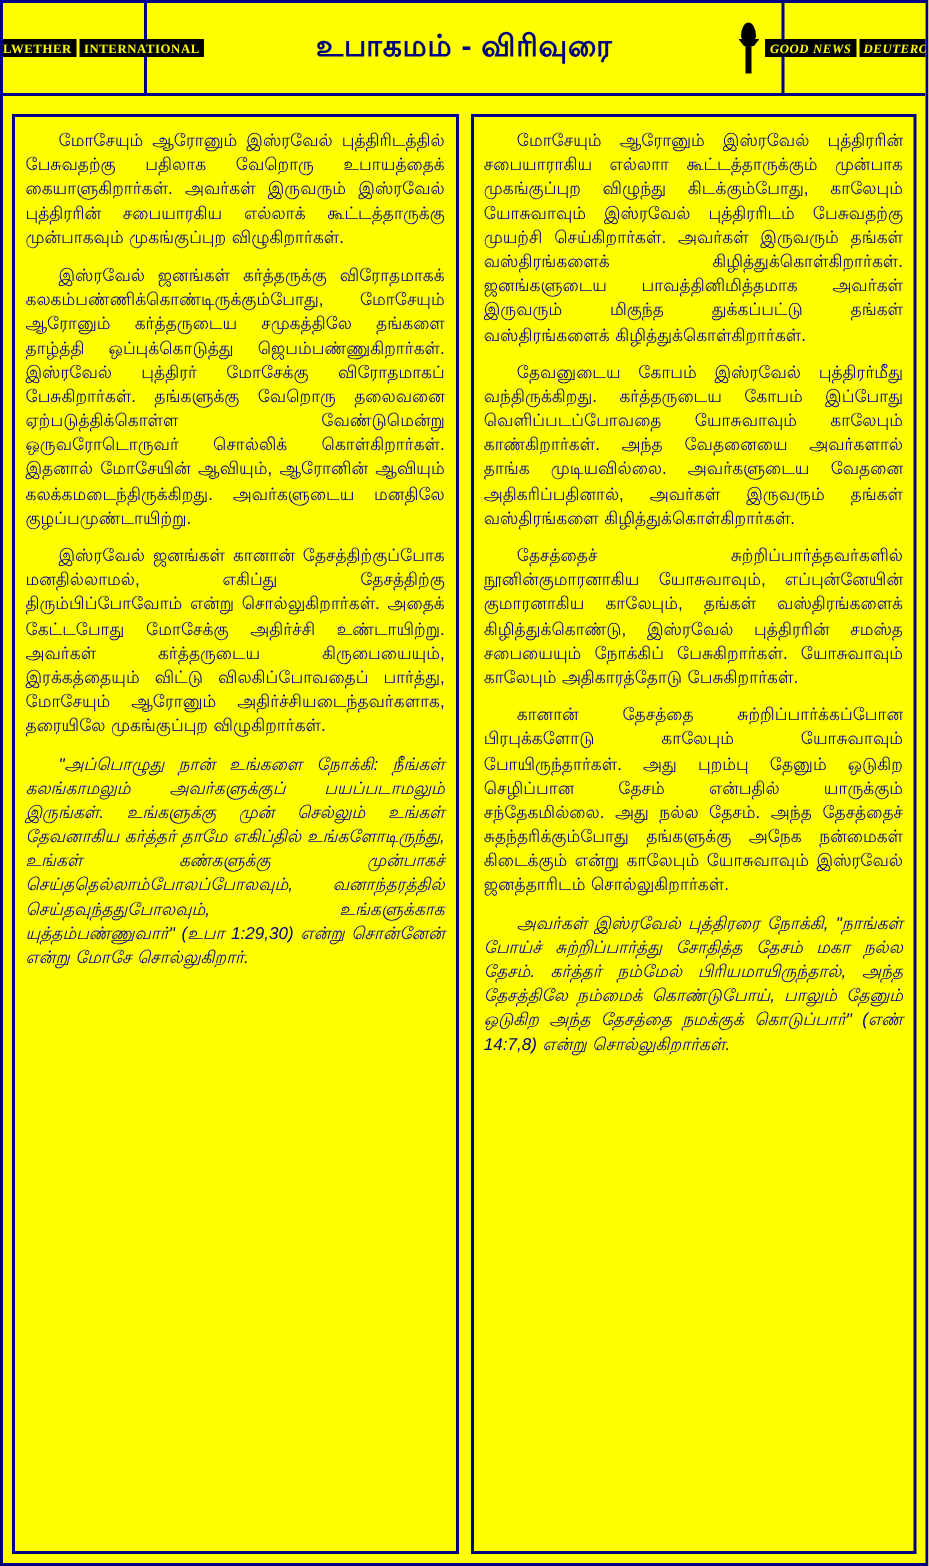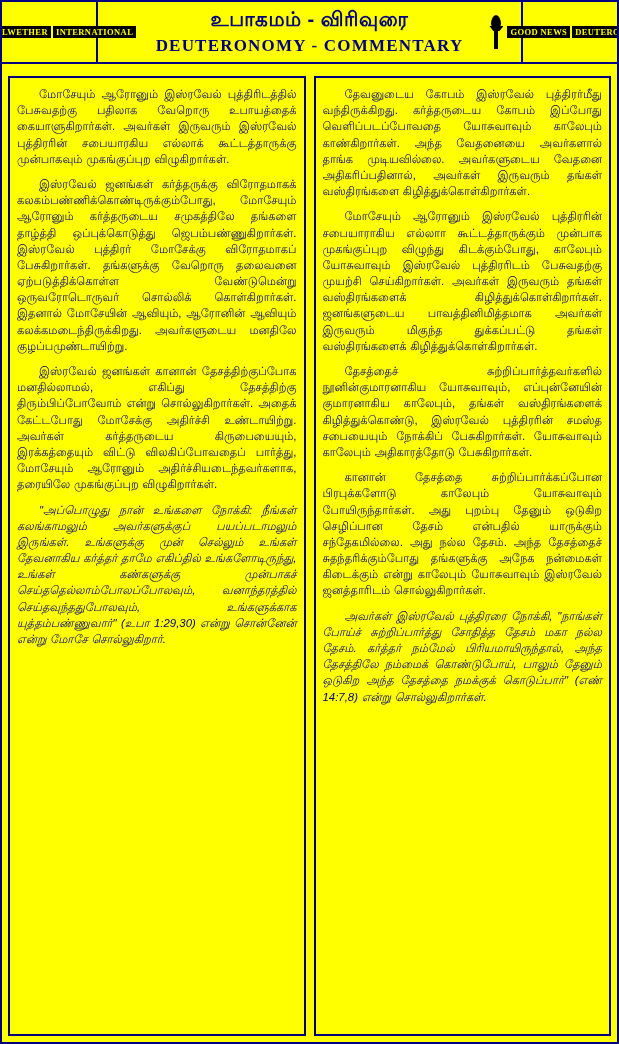--- a/index.html
+++ b/index.html
@@ -34,20 +34,21 @@
     border-right: 2px solid #000080;
     display: flex;
     align-items: center;
     justify-content: center;
     flex-direction: column;
     padding: 2px 2px;
   }
   .logo-box.right {
     border-right: none;
     border-left: 2px solid #000080;
+    font-style: italic;
   }
   .logo-row {
     display: flex;
     align-items: center;
     gap: 3px;
     width: 100%;
     justify-content: center;
   }
   .torch {
     width: 16px;
@@ -167,21 +168,20 @@
         </div>
         <div class="logo-words">
           <span>BELLWETHER</span>
           <span>INTERNATIONAL</span>
         </div>
       </div>
     </div>
 
     <div class="header-titles">
       <div class="title-tamil">உபாகமம் - விரிவுரை</div>
-      <div class="title-english">DEUTERONOMY  -  COMMENTARY</div>
     </div>
 
     <div class="logo-box right">
       <div class="logo-row">
         <div class="torch">
           <div class="flame"></div>
           <div class="base"></div>
           <div class="stem"></div>
         </div>
         <div class="logo-words">
@@ -194,21 +194,21 @@
   </div>
 
   <div class="body-area">
     <div class="column" id="col-left">
         <p class="para">மோசேயும் ஆரோனும் இஸ்ரவேல் புத்திரிடத்தில் பேசுவதற்கு பதிலாக வேறொரு உபாயத்தைக் கையாளுகிறார்கள். அவர்கள் இருவரும் இஸ்ரவேல் புத்திரரின் சபையாரகிய எல்லாக் கூட்டத்தாருக்கு முன்பாகவும் முகங்குப்புற விழுகிறார்கள்.</p>
         <p class="para">இஸ்ரவேல் ஜனங்கள் கர்த்தருக்கு விரோதமாகக் கலகம்பண்ணிக்கொண்டிருக்கும்போது, மோசேயும் ஆரோனும் கர்த்தருடைய சமுகத்திலே தங்களை தாழ்த்தி ஒப்புக்கொடுத்து ஜெபம்பண்ணுகிறார்கள். இஸ்ரவேல் புத்திரர் மோசேக்கு விரோதமாகப் பேசுகிறார்கள். தங்களுக்கு வேறொரு தலைவனை ஏற்படுத்திக்கொள்ள வேண்டுமென்று ஒருவரோடொருவர் சொல்லிக் கொள்கிறார்கள். இதனால் மோசேயின் ஆவியும், ஆரோனின் ஆவியும் கலக்கமடைந்திருக்கிறது. அவர்களுடைய மனதிலே குழப்பமுண்டாயிற்று.</p>
         <p class="para">இஸ்ரவேல் ஜனங்கள் கானான் தேசத்திற்குப்போக மனதில்லாமல், எகிப்து தேசத்திற்கு திரும்பிப்போவோம் என்று சொல்லுகிறார்கள். அதைக் கேட்டபோது மோசேக்கு அதிர்ச்சி உண்டாயிற்று. அவர்கள் கர்த்தருடைய கிருபையையும், இரக்கத்தையும் விட்டு விலகிப்போவதைப் பார்த்து, மோசேயும் ஆரோனும் அதிர்ச்சியடைந்தவர்களாக, தரையிலே முகங்குப்புற விழுகிறார்கள்.</p>
         <p class="para quote">"அப்பொழுது நான் உங்களை நோக்கி: நீங்கள் கலங்காமலும் அவர்களுக்குப் பயப்படாமலும் இருங்கள். உங்களுக்கு முன் செல்லும் உங்கள் தேவனாகிய கர்த்தர் தாமே எகிப்தில் உங்களோடிருந்து, உங்கள் கண்களுக்கு முன்பாகச் செய்ததெல்லாம்போலப்போலவும், வனாந்தரத்தில் செய்தவுந்ததுபோலவும், உங்களுக்காக யுத்தம்பண்ணுவார்" (உபா 1:29,30) என்று சொன்னேன் என்று மோசே சொல்லுகிறார்.</p>
       </div>
     <div class="column" id="col-right">
+        <p class="para">மோசேயும் ஆரோனும் இஸ்ரவேல் புத்திரரின் சபையாராகிய எல்லாா கூட்டத்தாருக்கும் முன்பாக முகங்குப்புற விழுந்து கிடக்கும்போது, காலேபும் யோசுவாவும் இஸ்ரவேல் புத்திரரிடம் பேசுவதற்கு முயற்சி செய்கிறார்கள். அவர்கள் இருவரும் தங்கள் வஸ்திரங்களைக் கிழித்துக்கொள்கிறார்கள். ஜனங்களுடைய பாவத்தினிமித்தமாக அவர்கள் இருவரும் மிகுந்த துக்கப்பட்டு தங்கள் வஸ்திரங்களைக் கிழித்துக்கொள்கிறார்கள்.</p>
         <p class="para">தேவனுடைய கோபம் இஸ்ரவேல் புத்திரர்மீது வந்திருக்கிறது. கர்த்தருடைய கோபம் இப்போது வெளிப்படப்போவதை யோசுவாவும் காலேபும் காண்கிறார்கள். அந்த வேதனையை அவர்களால் தாங்க முடியவில்லை. அவர்களுடைய வேதனை அதிகரிப்பதினால், அவர்கள் இருவரும் தங்கள் வஸ்திரங்களை கிழித்துக்கொள்கிறார்கள்.</p>
-        <p class="para">மோசேயும் ஆரோனும் இஸ்ரவேல் புத்திரரின் சபையாராகிய எல்லாா கூட்டத்தாருக்கும் முன்பாக முகங்குப்புற விழுந்து கிடக்கும்போது, காலேபும் யோசுவாவும் இஸ்ரவேல் புத்திரரிடம் பேசுவதற்கு முயற்சி செய்கிறார்கள். அவர்கள் இருவரும் தங்கள் வஸ்திரங்களைக் கிழித்துக்கொள்கிறார்கள். ஜனங்களுடைய பாவத்தினிமித்தமாக அவர்கள் இருவரும் மிகுந்த துக்கப்பட்டு தங்கள் வஸ்திரங்களைக் கிழித்துக்கொள்கிறார்கள்.</p>
         <p class="para">தேசத்தைச் சுற்றிப்பார்த்தவர்களில் நூனின்குமாரனாகிய யோசுவாவும், எப்புன்னேயின் குமாரனாகிய காலேபும், தங்கள் வஸ்திரங்களைக் கிழித்துக்கொண்டு, இஸ்ரவேல் புத்திரரின் சமஸ்த சபையையும் நோக்கிப் பேசுகிறார்கள். யோசுவாவும் காலேபும் அதிகாரத்தோடு பேசுகிறார்கள்.</p>
         <p class="para">கானான் தேசத்தை சுற்றிப்பார்க்கப்போன பிரபுக்களோடு காலேபும் யோசுவாவும் போயிருந்தார்கள். அது புறம்பு தேனும் ஒடுகிற செழிப்பான தேசம் என்பதில் யாருக்கும் சந்தேகமில்லை. அது நல்ல தேசம். அந்த தேசத்தைச் சுதந்தரிக்கும்போது தங்களுக்கு அநேக நன்மைகள் கிடைக்கும் என்று காலேபும் யோசுவாவும் இஸ்ரவேல் ஜனத்தாரிடம் சொல்லுகிறார்கள்.</p>
         <p class="para quote">அவர்கள் இஸ்ரவேல் புத்திரரை நோக்கி, "நாங்கள் போய்ச் சுற்றிப்பார்த்து சோதித்த தேசம் மகா நல்ல தேசம். கர்த்தர் நம்மேல் பிரியமாயிருந்தால், அந்த தேசத்திலே நம்மைக் கொண்டுபோய், பாலும் தேனும் ஒடுகிற அந்த தேசத்தை நமக்குக் கொடுப்பார்" (எண் 14:7,8) என்று சொல்லுகிறார்கள்.</p>
       </div>
   </div>
 
 </div>
 
 </body></html>

